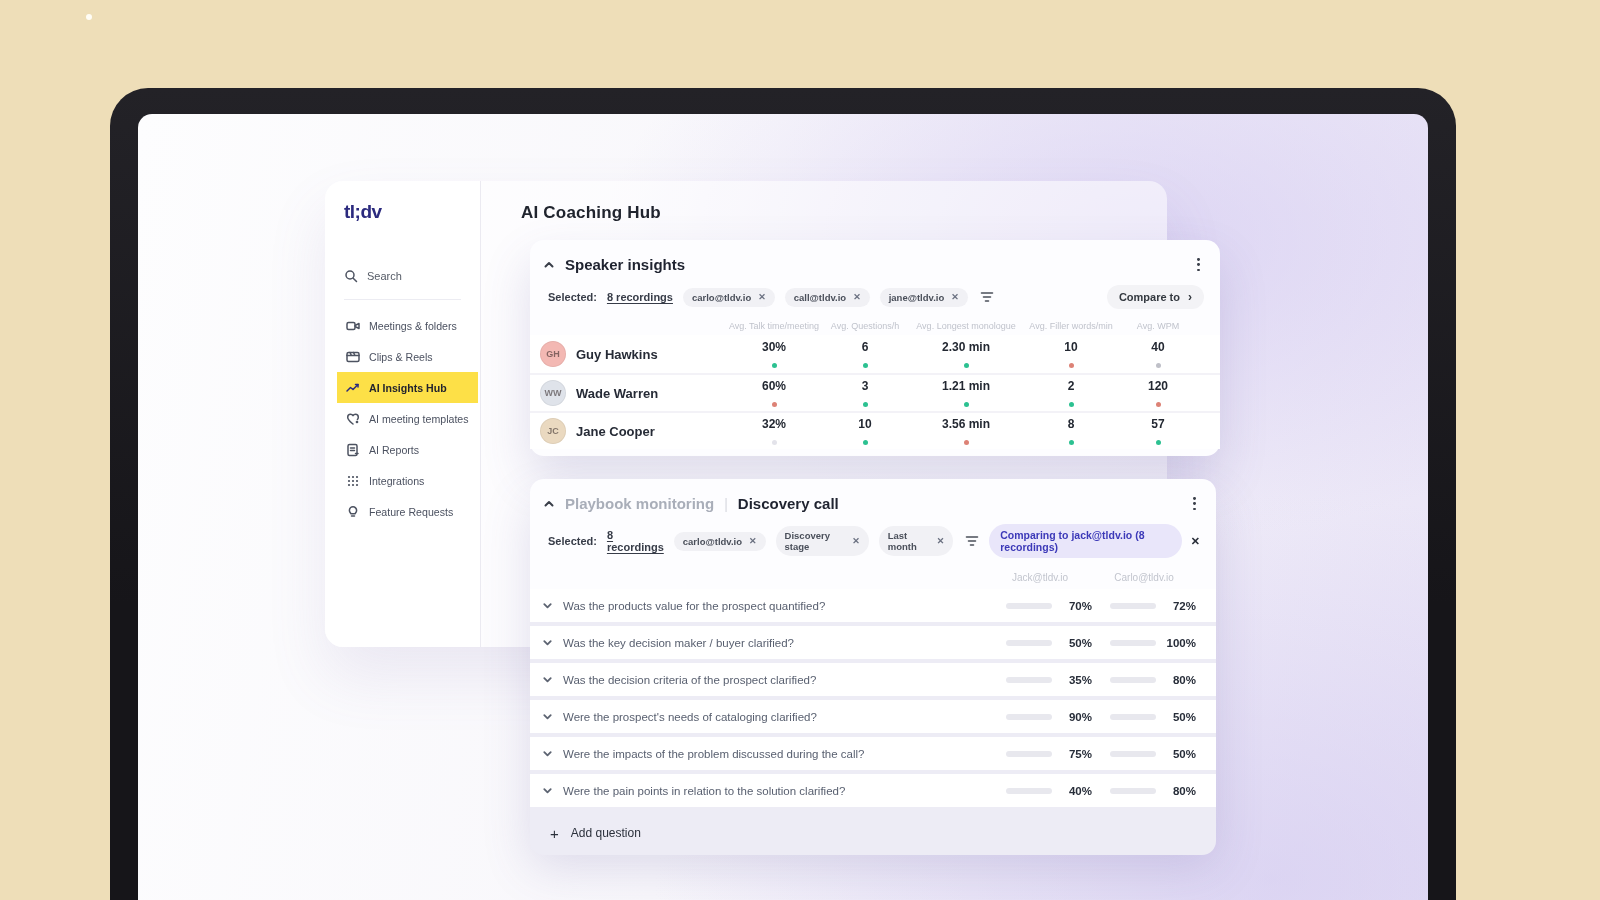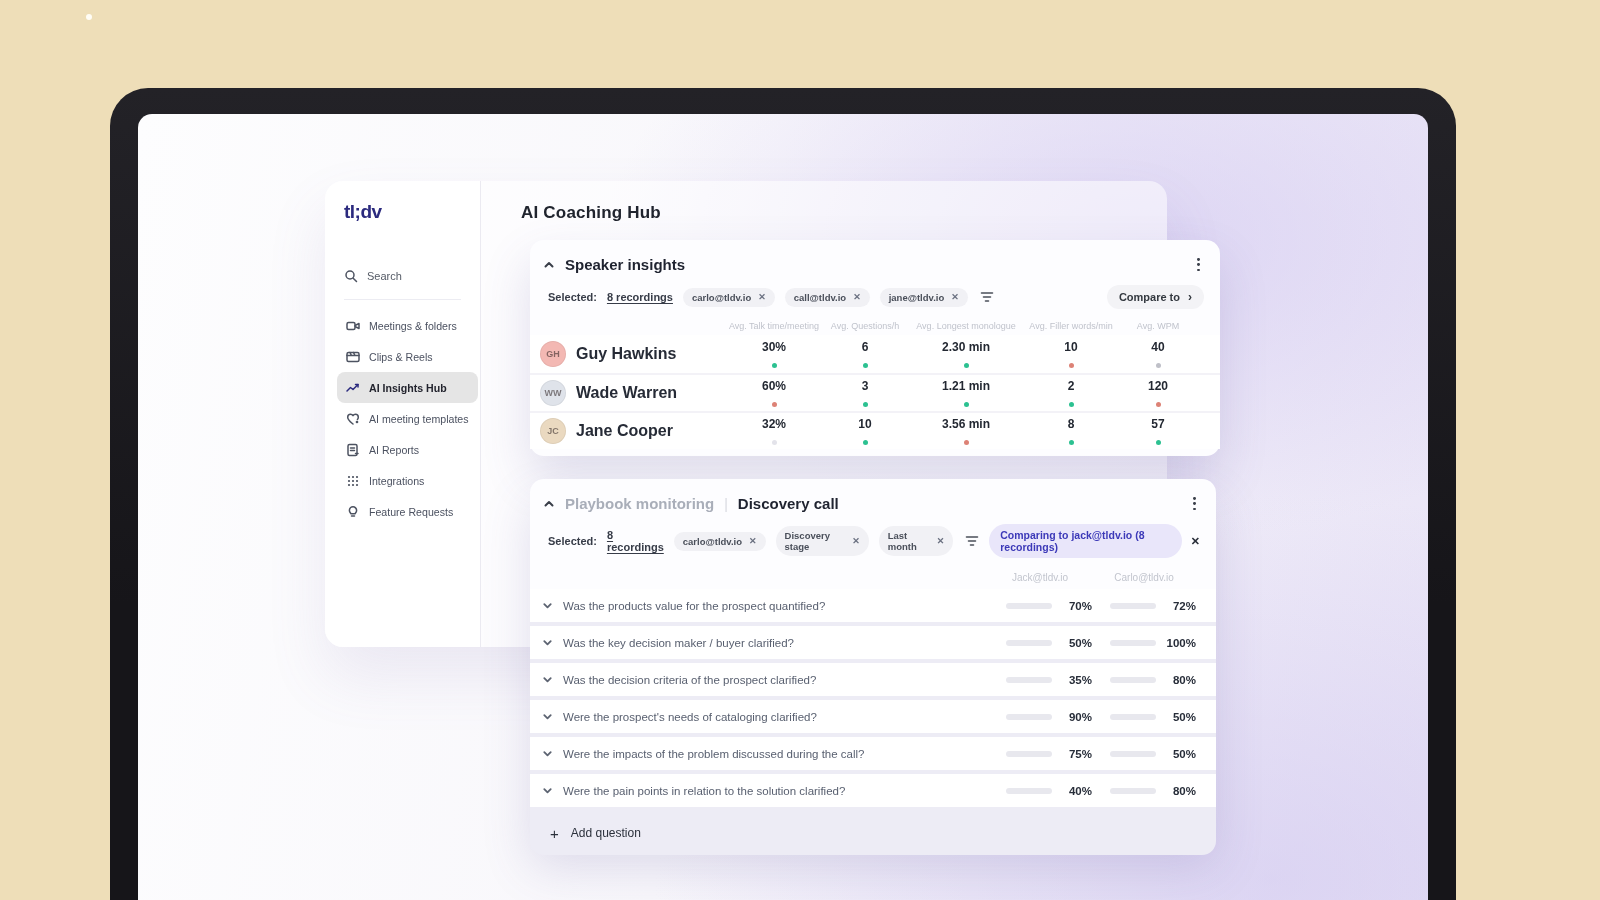--- a/index.html
+++ b/index.html
@@ -22,21 +22,21 @@
   .panel { position:absolute; left:325px; top:181px; width:842px; height:466px; border-radius:18px;
            background:rgba(255,255,255,.52); box-shadow:0 30px 60px rgba(120,110,170,.12); }
   .sidebar { position:absolute; left:325px; top:181px; width:156px; height:466px;
              background:rgba(255,255,255,.88); border-radius:18px 0 0 18px;
              border-right:1px solid rgba(233,232,240,.9); padding:20px 0 0 19px; }
   .logo { font-size:19px; font-weight:800; color:#2b2a7e; letter-spacing:-0.5px; }
   .search-row { display:flex; align-items:center; gap:9px; margin-top:46px; color:#555b66; font-size:11px; cursor:pointer; }
   .side-div { height:1px; background:#ececf2; margin:16px 19px 10px 0; }
   .nav { list-style:none; margin-top:6px; }
   .nav li { display:flex; align-items:center; gap:9px; height:31px; font-size:10.6px; color:#4b5160; cursor:pointer; padding-left:2px; }
-  .nav li.active { background:#e5e5e5; border-radius:8px; margin:0 2px 0 -7px; padding-left:9px; color:#23242e; font-weight:700; }
+  .nav li.active { background:#fde047; border-radius:0; margin:0 2px 0 -7px; padding-left:9px; color:#23242e; font-weight:700; }
   .icn { width:14px; height:14px; flex:0 0 14px; display:inline-flex; }
   .icn svg { width:14px; height:14px; stroke:#4d5361; fill:none; stroke-width:1.5; stroke-linecap:round; stroke-linejoin:round; }
   .active .icn svg { stroke:#2b2a7e; }
 
   .page-title { position:absolute; left:521px; top:203px; font-size:17px; font-weight:600; color:#20242e; letter-spacing:.2px; }
 
   
   .card { position:absolute; background:#fdfdff; border-radius:14px; box-shadow:0 22px 48px rgba(93,84,155,.18); }
   .card-head { display:flex; align-items:center; gap:10px; padding:14px 16px 0 13px; }
   .card-title { font-size:15px; font-weight:600; color:#1f2330; }
@@ -61,21 +61,21 @@
 
   
   .cols-head { display:flex; align-items:center; padding:12px 22px 4px 14px; }
   .cols-head .name-sp { flex:1; }
   .chead { font-size:9px; color:#c0c3cc; white-space:nowrap; display:flex; justify-content:center; }
   .c-talk{width:96px;margin-left:44px;} .c-q{width:86px;} .c-mono{width:116px;} .c-fill{width:94px;} .c-wpm{width:80px;}
   .s-row { display:flex; align-items:center; height:38px; padding:0 22px 0 10px; border-top:2px solid #f3f2f7; cursor:pointer; background:#fff; }
   .s-row:first-child { border-top:none; }
   .avatar { width:26px; height:26px; border-radius:50%; display:flex; align-items:center; justify-content:center;
             font-size:9px; font-weight:700; color:rgba(40,30,30,.55); flex:0 0 26px; box-shadow:inset 0 0 0 1px rgba(0,0,0,.05); }
-  .s-name { font-size:16px; font-weight:600; color:#262b36; margin-left:10px; flex:1; }
+  .s-name { font-size:13px; font-weight:600; color:#262b36; margin-left:10px; flex:1; }
   .cell { display:flex; align-items:center; justify-content:flex-end; gap:9px;flex-direction:column; }
   .cell b { font-size:12px; font-weight:700; color:#232832; }
   .dot { width:5px; height:5px; border-radius:50%; }
 
   
   .pb-colhead { display:flex; justify-content:flex-end; padding:14px 20px 6px 0; gap:0; }
   .pb-colhead span { width:104px; text-align:center; font-size:10px; color:#c2c5ce; white-space:nowrap; }
   .rows-wrap { background:#edecf5; border-radius:0 0 14px 14px; overflow:hidden; }
   .q-row { display:flex; align-items:center; height:33px; background:#fff; margin-bottom:4px; padding:0 20px 0 12px; cursor:pointer; }
   .q-row .chev { margin-right:10px; }

